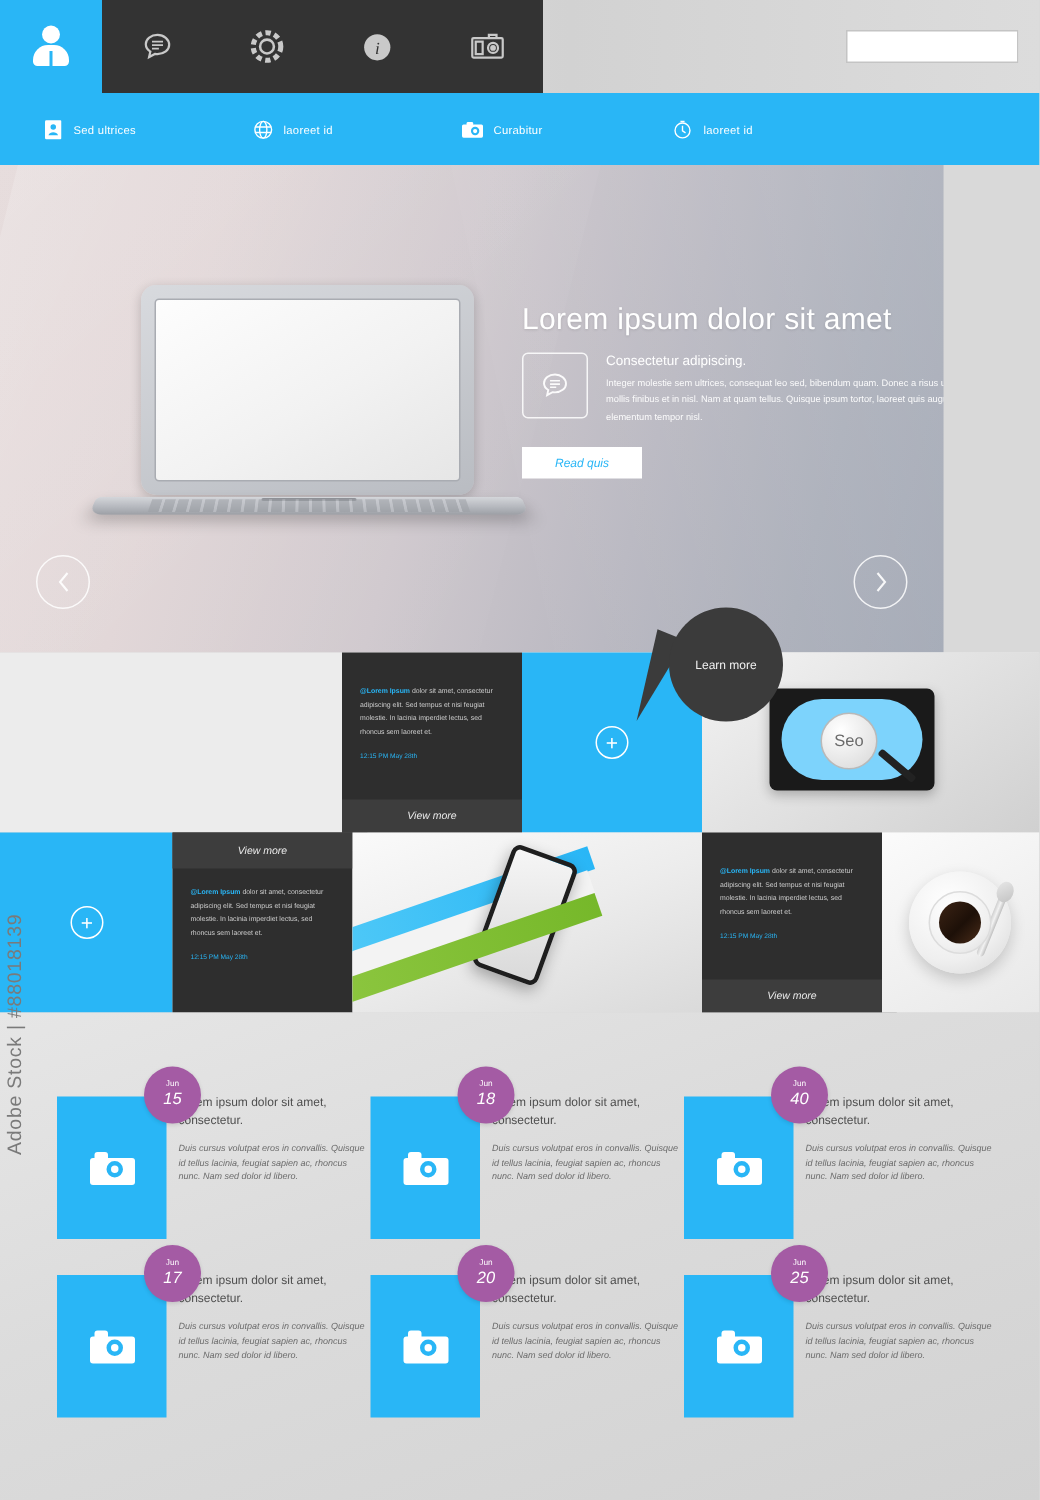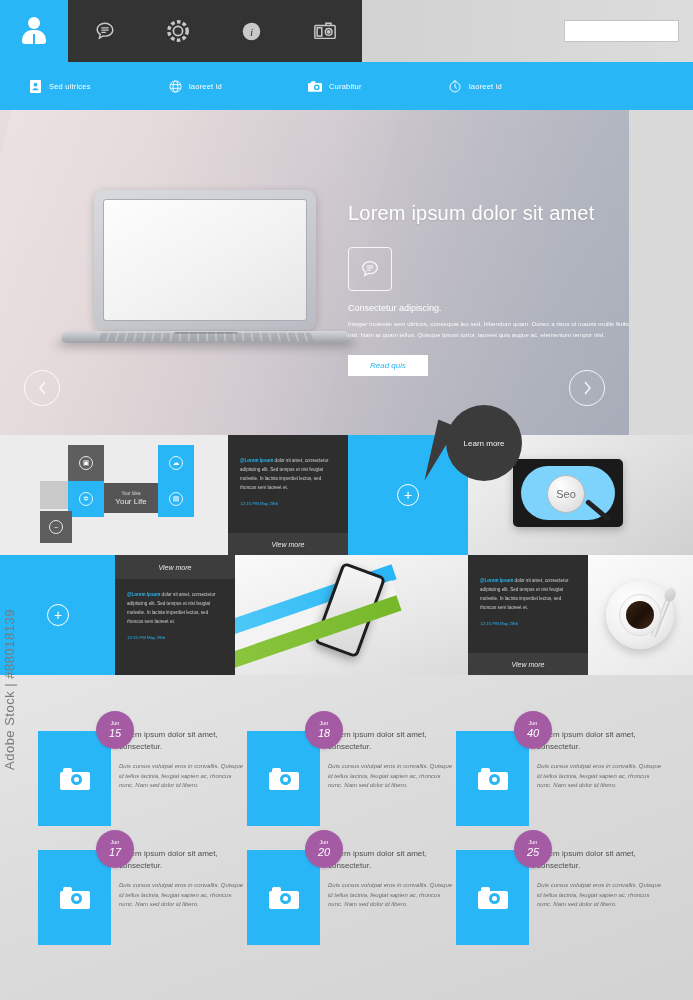--- a/index.html
+++ b/index.html
@@ -123,21 +123,21 @@
     position:absolute; left: 38px; top: 141px; width: 212px; height: 12px;
     background: repeating-linear-gradient(90deg, #9b9ea4 0 7px, #c4c7cc 7px 9px);
     opacity: .55; transform: perspective(300px) rotateX(45deg);
   }
 
   .hero-text { position:absolute; left: 348px; top: 92px; width: 310px; z-index: 5;}
   .hero-title {
     font-size: 20px; color: #fff; font-weight: 300; letter-spacing: .2px;
     text-shadow: 0 1px 2px rgba(0,0,0,.12);
   }
-  .hero-row { display: flex; gap: 12px; margin-top: 22px; flex-direction: column; }
+  .hero-row { display: flex; gap: 12px; margin-top: 10px; }
   .hero-badge {
     width: 44px; height: 44px; border: 1.2px solid rgba(255,255,255,.85);
     border-radius: 4px; flex: none;
     display:flex; align-items:center; justify-content:center; color: rgba(255,255,255,.92);
   }
   .hero-sub { font-size: 9px; color: #fff; margin-bottom: 5px; }
   .hero-body { font-size: 6.2px; color: rgba(255,255,255,.93); line-height: 1.85; }
   .read-more {
     display:inline-block; margin-top: 14px; margin-left: 0;
     background: #fff; color: #29b6f6; font-size: 8px; font-style: italic;
@@ -457,42 +457,20 @@
           <div class="hero-sub">Consectetur adipiscing.</div>
           <div class="hero-body">Integer molestie sem ultrices, consequat leo sed, bibendum quam. Donec a risus ut mauris mollis finibus et in nisl. Nam at quam tellus. Quisque ipsum tortor, laoreet quis augue ac, elementum tempor nisl.</div>
         </div>
       </div>
       <button class="read-more">Read quis</button>
     </div>
   </div>
 
   <div class="band1">
 
-    <div class="b1-left">
-      <div class="tile t-dark" style="left:68px;top:10px;width:36px;height:36px;">
-        <span class="circ-ico">▣</span>
-      </div>
-      <div class="tile t-cyan" style="left:158px;top:10px;width:36px;height:36px;">
-        <span class="circ-ico">☁</span>
-      </div>
-      <div class="tile t-grey" style="left:40px;top:46px;width:28px;height:28px;"></div>
-      <div class="tile t-cyan" style="left:68px;top:46px;width:36px;height:36px;">
-        <span class="circ-ico">✲</span>
-      </div>
-      <div class="tile t-dark2 your-tile" style="left:104px;top:48px;width:54px;height:30px;">
-        <span class="your-small">Your Idea</span>
-        <span class="your-big">Your Life</span>
-      </div>
-      <div class="tile t-cyan" style="left:158px;top:46px;width:36px;height:36px;">
-        <span class="circ-ico">▤</span>
-      </div>
-      <div class="tile t-dark" style="left:40px;top:76px;width:32px;height:32px;">
-        <span class="circ-ico">−</span>
-      </div>
-    </div>
 
     <div class="b1-dark">
       <div class="tw-text">
         <span class="tw-handle">@Lorem Ipsum</span><span> dolor sit amet, consectetur adipiscing elit. Sed tempus et nisi feugiat molestie. In lacinia imperdiet lectus, sed rhoncus sem laoreet et.</span>
       </div>
       <div class="tw-time">12:15 PM May 28th</div>
     </div>
     <div class="viewmore-bar">View more</div>
 
     <div class="b1-cyan">

